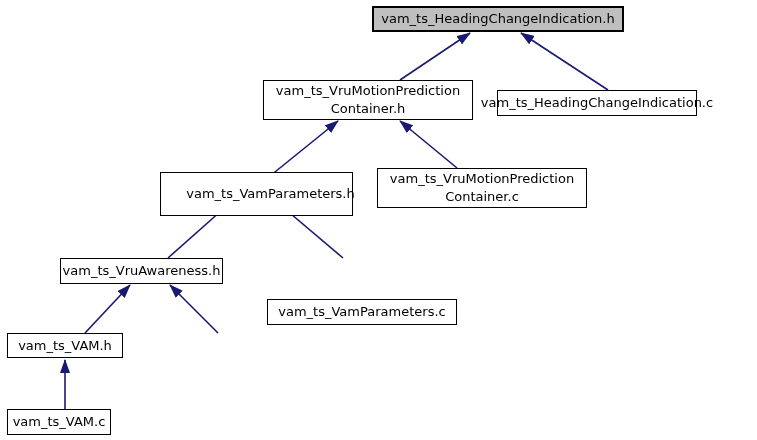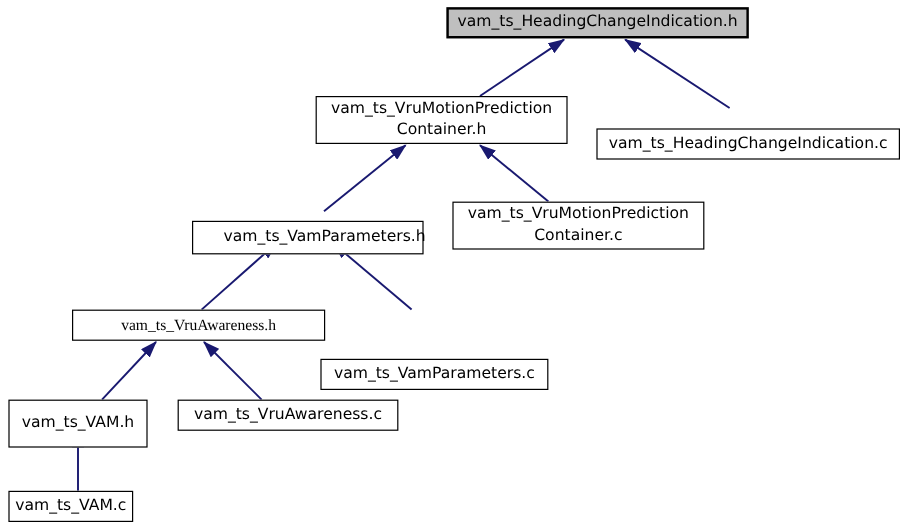--- a/index.html
+++ b/index.html
@@ -62,30 +62,29 @@
       <line x1="85" y1="333" x2="130" y2="285" class="edge" marker-end="url(#arrow)"></line>
       <line x1="218" y1="333" x2="170" y2="285" class="edge" marker-end="url(#arrow)"></line>
       <line x1="65" y1="409" x2="65" y2="360" class="edge" marker-end="url(#arrow)"></line>
     </svg>
 
   <div class="node highlight" style="left: 372px; top: 6px; width: 252px; height: 26px;">vam_ts_HeadingChangeIndication.h</div>
 
   <div class="node" style="left: 263px; top: 80px; width: 210px; height: 40px;">vam_ts_VruMotionPrediction
 Container.h</div>
 
-  <div class="node" style="left: 497px; top: 107px; width: 253px; height: 26px;">vam_ts_HeadingChangeIndication.c</div>
+  <div class="node" style="left: 497px; top: 90px; width: 200px; height: 26px;">vam_ts_HeadingChangeIndication.c</div>
 
-  <div class="node" style="left: 160px; top: 184px; width: 193px; height: 28px; padding-left: 28px;">vam_ts_VamParameters.h</div>
+  <div class="node" style="left: 160px; top: 172px; width: 193px; height: 44px; padding-left: 28px;">vam_ts_VamParameters.h</div>
 
   <div class="node" style="left: 377px; top: 168px; width: 210px; height: 40px;">vam_ts_VruMotionPrediction
 Container.c</div>
 
-  <div class="node" style="left: 60px; top: 258px; width: 211px; height: 26px; font-family: Liberation Serif, serif;">vam_ts_VruAwareness.h</div>
+  <div class="node" style="left: 60px; top: 258px; width: 163px; height: 26px;">vam_ts_VruAwareness.h</div>
 
   <div class="node" style="left: 267px; top: 258px; width: 190px; height: 26px; margin-top: 41px;">vam_ts_VamParameters.c</div>
 
-  <div class="node" style="left: 7px; top: 333px; width: 116px; height: 40px;">vam_ts_VAM.h</div>
+  <div class="node" style="left: 7px; top: 333px; width: 116px; height: 25px;">vam_ts_VAM.h</div>
 
-  <div class="node" style="left: 148px; top: 333px; width: 184px; height: 26px;">vam_ts_VruAwareness.c</div>
 
   <div class="node" style="left: 7px; top: 409px; width: 104px; height: 26px;">vam_ts_VAM.c</div>
 
 </div>
 
 </body></html>

